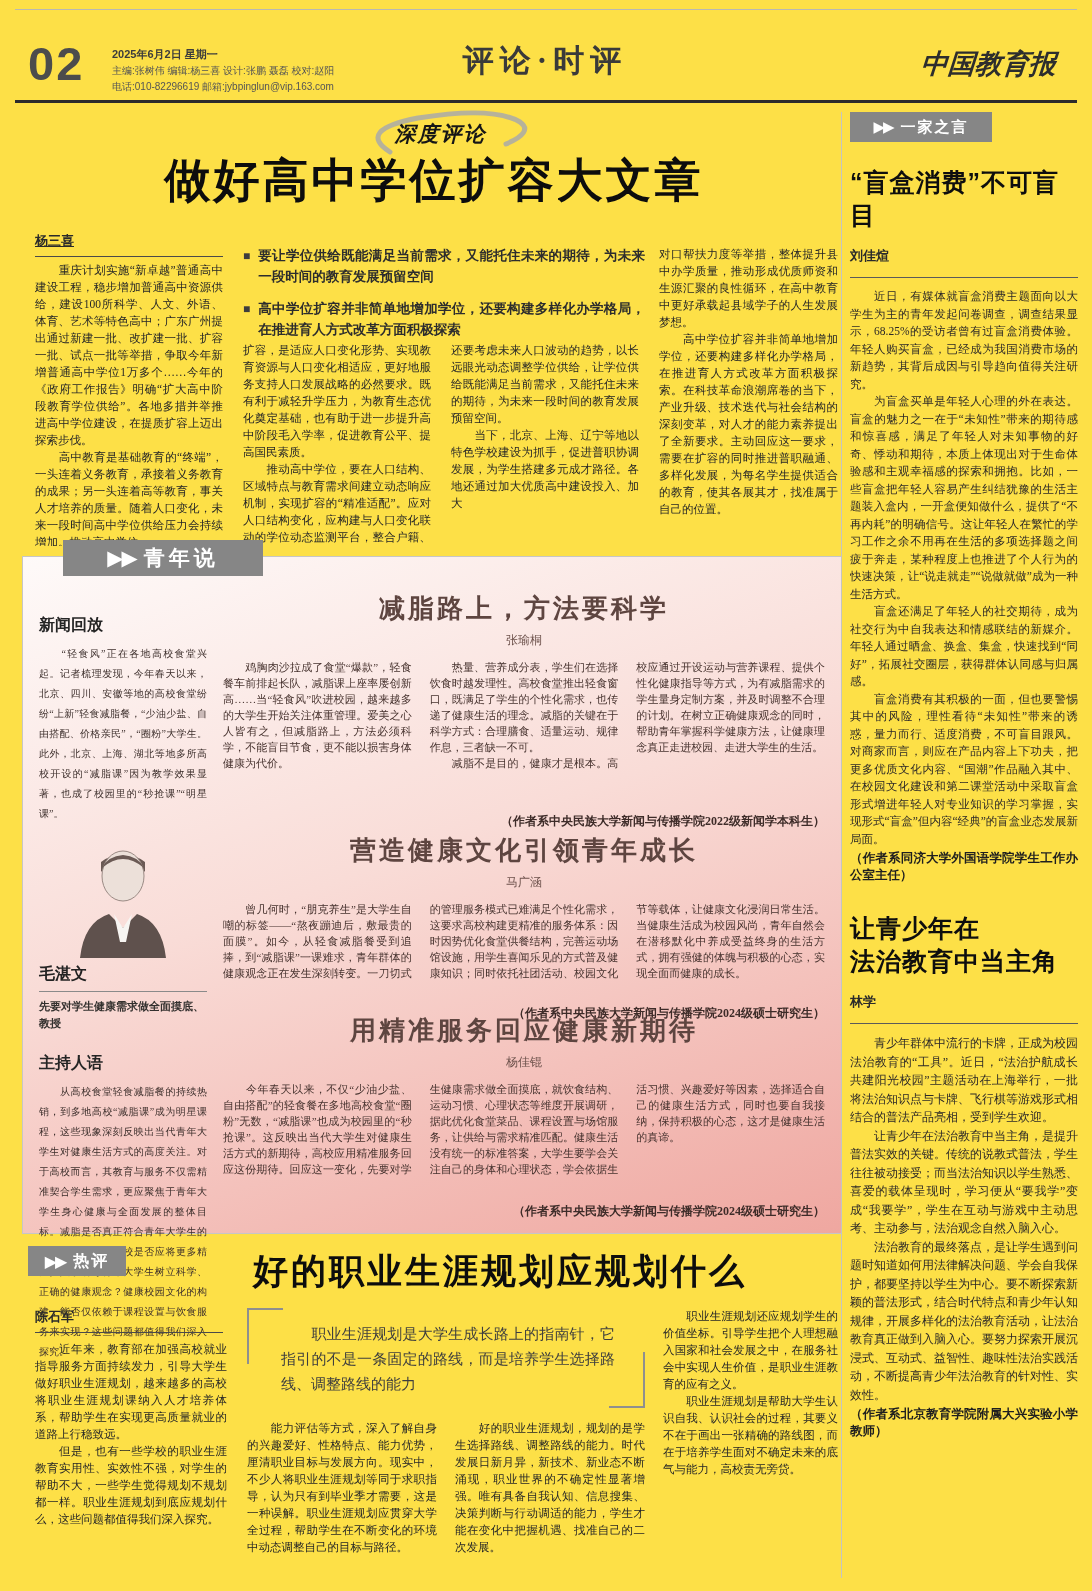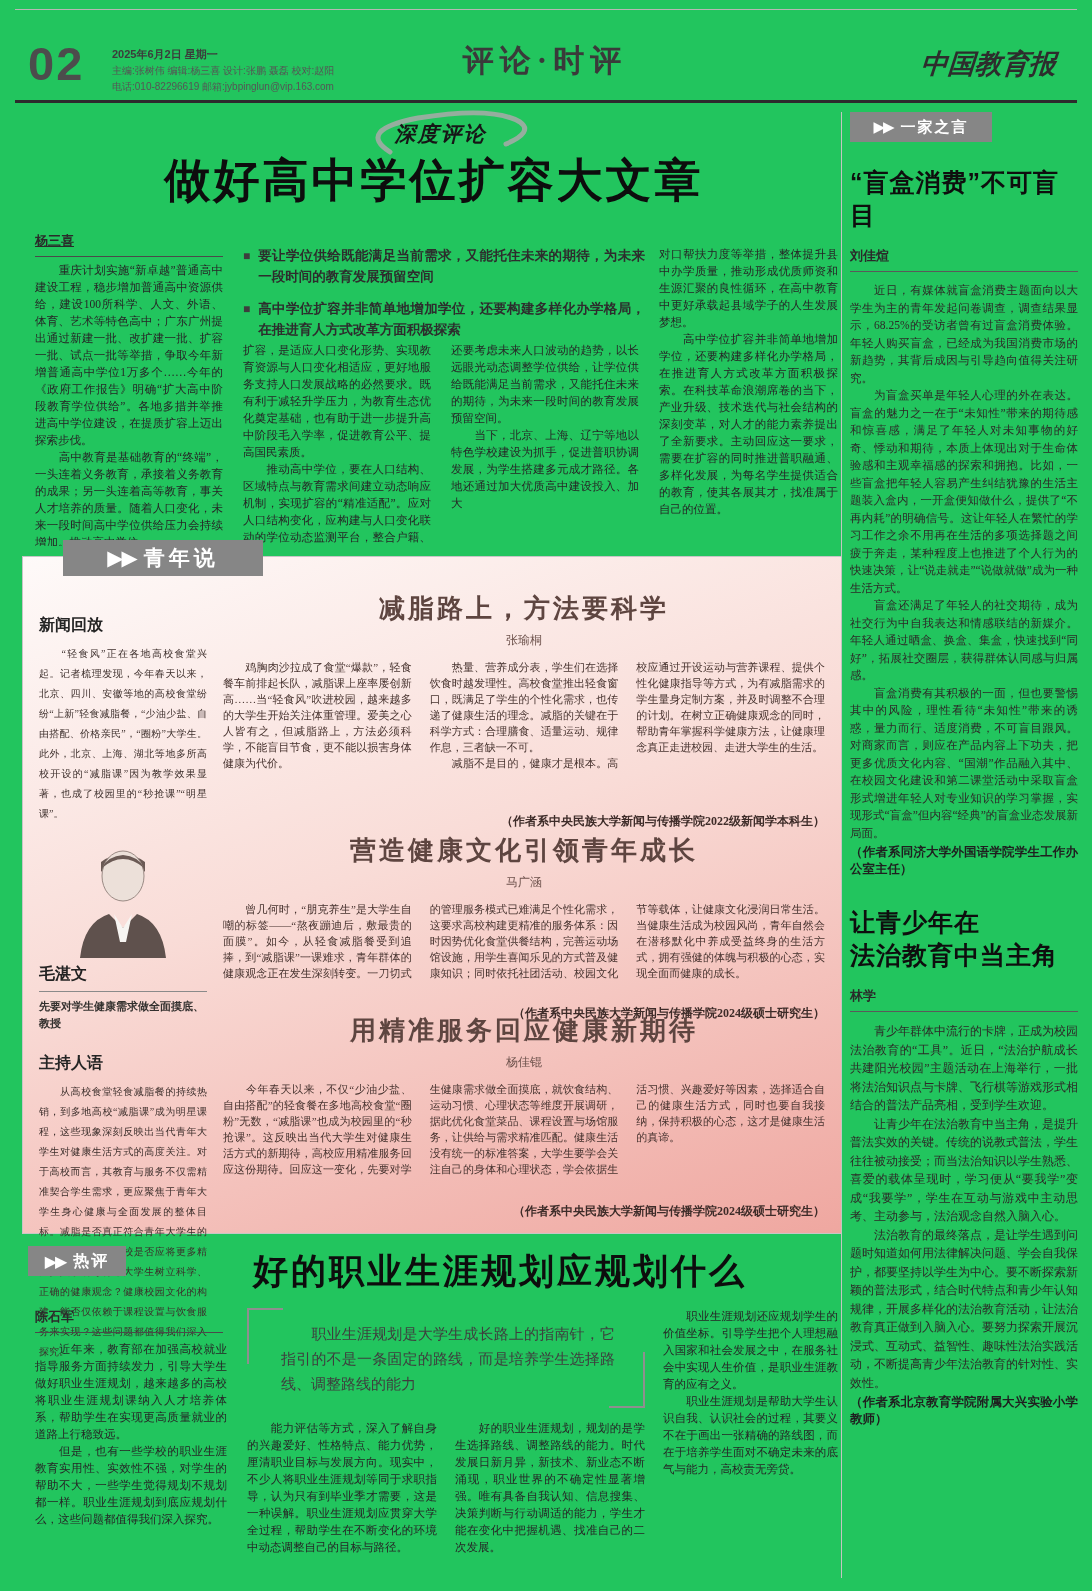--- a/index.html
+++ b/index.html
@@ -1,16 +1,16 @@
 <!DOCTYPE html>
 <html><head>
 <meta charset="utf-8">
 <style>
   html,body{margin:0;padding:0;background:#e8e8e4;}
-  .page{position:relative;width:1092px;height:1591px;margin:0 auto;background:#22c55e;overflow:hidden;
+  .page{position:relative;width:1092px;height:1591px;margin:0 auto;background:#fde047;overflow:hidden;
         font-family:"Liberation Serif","DejaVu Serif",serif;color:#222;}
   .abs{position:absolute;}
   .sans{font-family:"Liberation Sans","DejaVu Sans",sans-serif;}
   .flow{white-space:pre-line;text-align:justify;overflow:hidden;}
   
   .topline{left:15px;top:9px;width:1062px;height:1px;background:#b8b8b4;}
   .pagenum{left:28px;top:36px;font-size:47px;font-weight:bold;color:#4c4c4c;letter-spacing:2px;}
   .hmeta{left:112px;top:46px;font-size:10px;color:#555;line-height:1.55;}
   .hmeta .d{font-size:11px;font-weight:bold;color:#3c3c3c;}
   .secttitle{left:330px;top:40px;width:430px;text-align:center;font-size:31px;font-weight:bold;color:#3a3a3a;letter-spacing:6px;}
@@ -57,21 +57,21 @@
   .yauthor{text-align:center;font-size:12px;color:#6d524c;margin:6px 0 10px 0;}
   .ycols{columns:3;column-gap:18px;font-size:11px;line-height:16px;color:#46322e;}
   .ya1 .ycols{height:150px;} .ya2 .ycols{height:100px;} .ya3 .ycols{height:118px;}
   .yattr{font-size:12px;font-weight:bold;color:#3e2c29;text-align:right;margin-top:4px;}
   
   .vrule{left:841px;top:112px;width:1px;height:1466px;background:#c4c4c2;}
   .sidebar{left:850px;top:112px;width:228px;}
   .sbadge{width:142px;height:30px;font-size:15px;letter-spacing:2px;}
   .stitle{margin-top:24px;font-size:25px;font-weight:900;color:#0e0e0e;letter-spacing:1px;line-height:1.3;
           font-family:"Liberation Sans","DejaVu Sans",sans-serif;white-space:pre-line;}
-  .sby{margin-top:16px;font-size:13px;font-weight:bold;color:#2a2a2a;border-bottom:1px solid #5a5a5a;padding-bottom:6px;
+  .sby{margin-top:16px;font-size:13px;font-weight:bold;color:#2a2a2a;border-bottom:1px solid #5a5a5a;padding-bottom:12px;
        font-family:"Liberation Sans","DejaVu Sans",sans-serif;}
   .sbody{margin-top:10px;font-size:11.5px;line-height:17.5px;color:#2d2927;}
   .sattr{margin-top:2px;font-size:12.5px;font-weight:bold;color:#1f1f1f;text-align:justify;
          font-family:"Liberation Sans","DejaVu Sans",sans-serif;}
   .s2{margin-top:28px;}
   
   .hbadge{left:28px;top:1246px;width:98px;height:30px;font-size:16px;letter-spacing:2px;}
   .htitle{left:150px;top:1248px;width:700px;text-align:center;font-size:35px;font-weight:900;color:#0d0d0d;letter-spacing:3px;
           font-family:"Liberation Sans","DejaVu Sans",sans-serif;}
   .hcol1{left:35px;top:1308px;width:192px;height:274px;}

